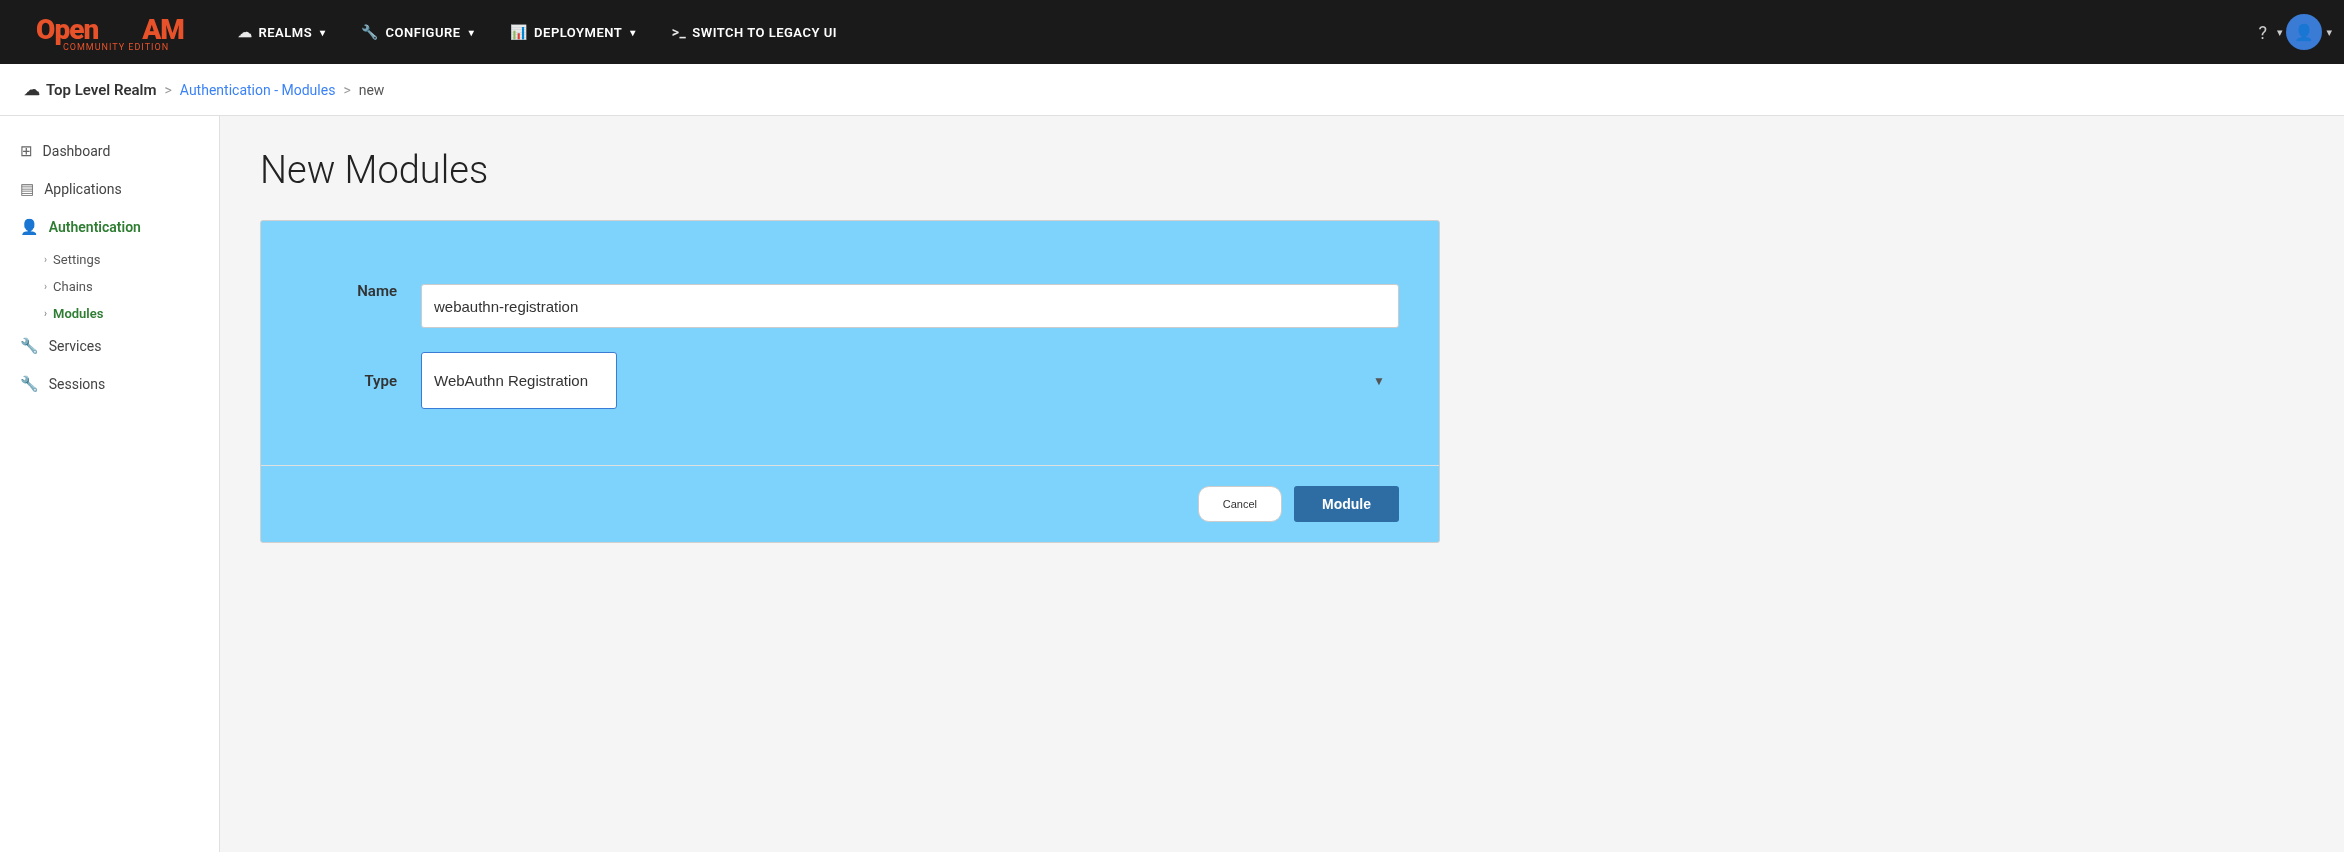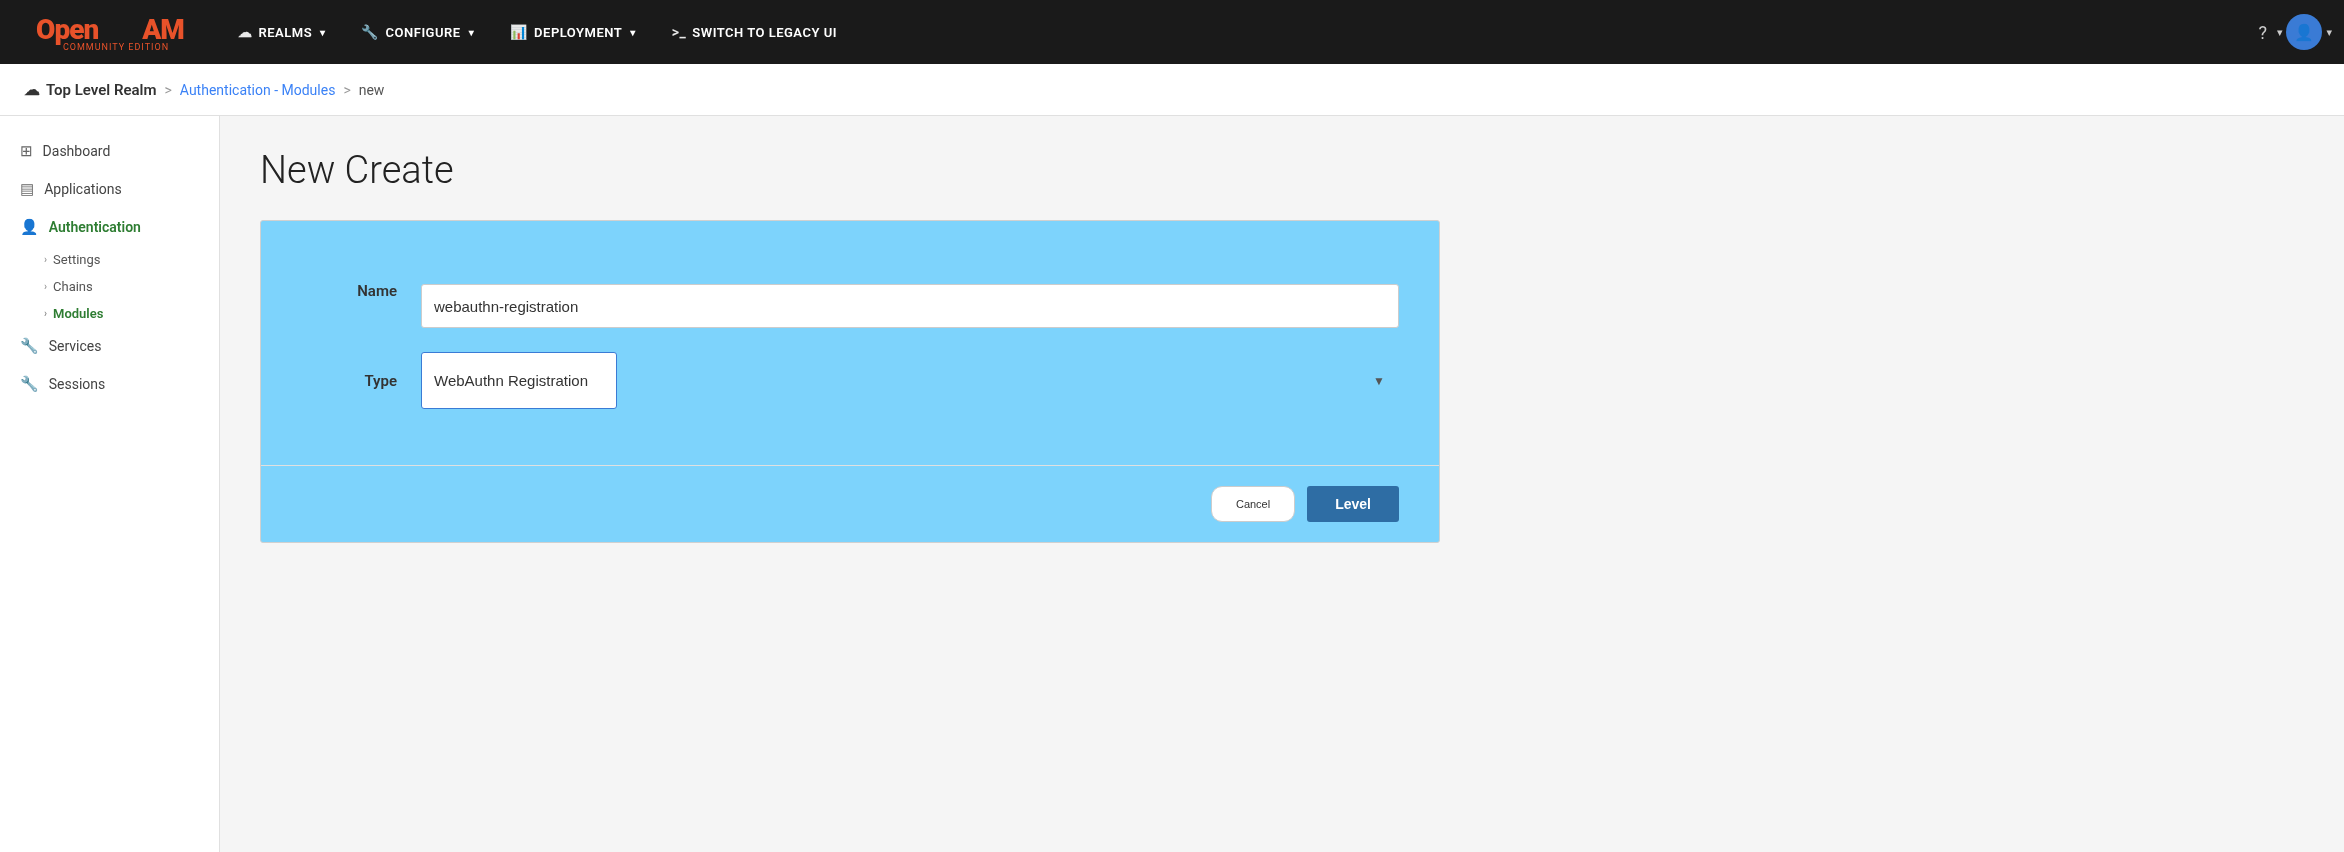--- a/index.html
+++ b/index.html
@@ -331,21 +331,21 @@
       <span class="si-icon">🔧</span>
       <span>Services</span>
     </div>
     <div class="sidebar-item">
       <span class="si-icon">🔧</span>
       <span>Sessions</span>
     </div>
   </aside>
 
   <main class="content">
-    <h1 class="page-title">New Create</h1>
+    <h1 class="page-title">New Modules</h1>
 
     <div class="form-card">
       <div class="form-body">
 
         <div class="form-row">
           <label class="form-label">Name</label>
           <input class="form-input" type="text" value="webauthn-registration" style="">
         </div>
 
         <div class="form-row">
@@ -356,18 +356,18 @@
               <option>WebAuthn Authentication</option>
               <option>LDAP</option>
               <option>DataStore</option>
               <option>OAuth 2.0 / OIDC</option>
             </select>
           </div>
         </div>
       </div>
       <div class="form-footer">
         <button class="btn-cancel">Cancel</button>
-        <button class="btn-create">Level</button>
+        <button class="btn-create">Module</button>
       </div>
     </div>
   </main>
 
 </div>
 
 </body></html>

